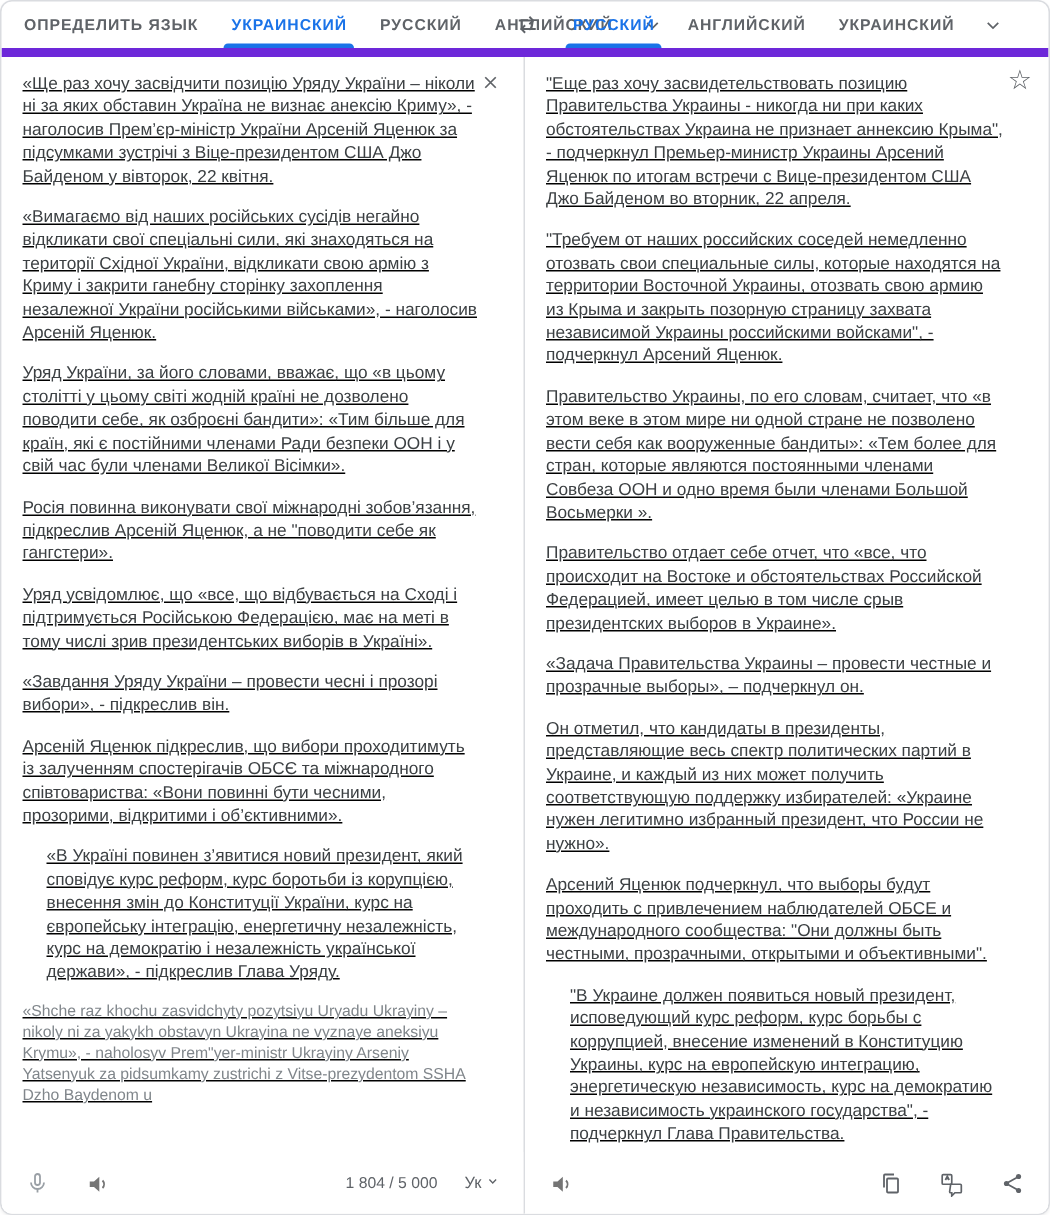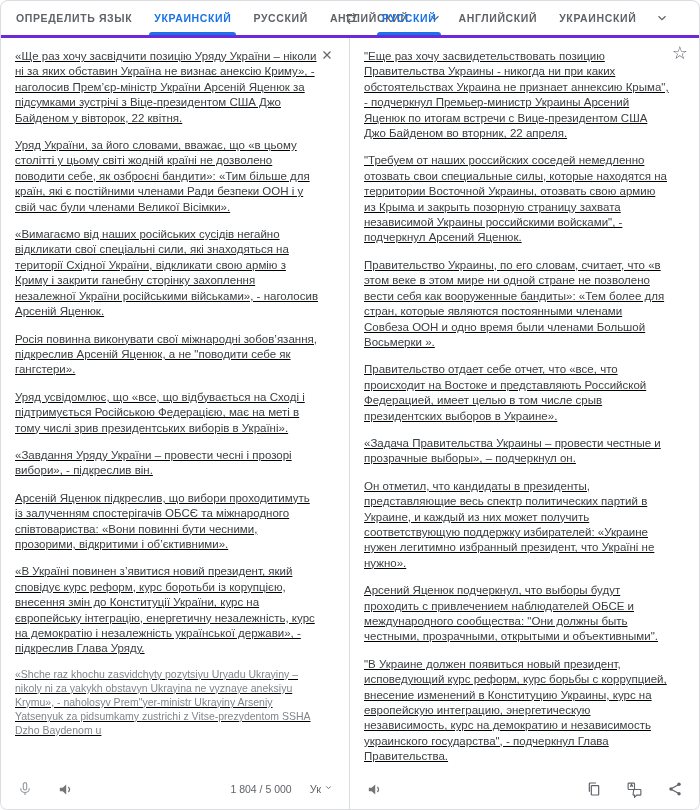--- a/index.html
+++ b/index.html
@@ -6,21 +6,21 @@
   html,body { background:#fff; font-family:"Liberation Sans", sans-serif; }
   .card {
     width: 700px; height: 810px;
     border: 1px solid #dadce0; border-radius: 8px;
     overflow: hidden; background: #fff; position: relative;
     box-shadow: 0 1px 2px rgba(60,64,67,.08);
   }
   
   .header {
     height: 37px; display: flex; align-items: stretch;
-    border-bottom: 3px solid #6d28d9;
+    border-bottom: 6px solid #6d28d9;
   }
   .tabs-left { width: 330px; display: flex; align-items: stretch; padding-left: 4px; }
   .swap-wrap { width: 40px; display: flex; align-items: center; justify-content: center; }
   .tabs-right { flex: 1; display: flex; align-items: stretch; }
   .tab {
     position: relative; display: flex; align-items: center;
     padding: 0 11px; font-size: 10.5px; font-weight: bold;
     letter-spacing: .06em; color: #5f6368; cursor: pointer; white-space: nowrap;
   }
   .tab.active { color: #1a73e8; }
@@ -34,21 +34,21 @@
   svg { display: block; }
   
   .panels { display: flex; height: 772px; text-decoration: underline; }
   .panel { width: 350px; position: relative; overflow: hidden; background: #fff; }
   .panel.source { border-right: 1px solid #dadce0; }
   .text-area {
     padding: 11px 30px 46px 14px;
     font-size: 11.5px; line-height: 15.4px; color: #3c4043;
   }
   .text-area p { margin: 0 0 12px 0; }
-  .text-area p:last-of-type { margin-bottom: 10px; }
+  .text-area p:last-of-type { margin-bottom: 10px; margin-left: 16px; }
   .translit {
     font-size: 10.5px; line-height: 14px; color: #80868b; margin-top: 4px;
   }
   .close-btn { position: absolute; top: 10px; right: 15px; }
   .star-btn  { position: absolute; top: 6px;  right: 11px; font-size: 18px;
                color: #5f6368; line-height: 1; }
   
   .toolbar {
     position: absolute; left: 0; right: 0; bottom: 0; height: 42px;
     display: flex; align-items: center; padding: 0 16px; background: #fff;
@@ -115,22 +115,22 @@
       <button class="icon-btn close-btn">
         <span>
           <svg width="14" height="14" viewBox="0 0 24 24" fill="none" stroke="#5f6368" stroke-width="2">
             <path d="M6 6 L18 18 M18 6 L6 18"></path>
           </svg>
         </span>
       </button>
 
       <div class="text-area">
         <p>«Ще раз хочу засвідчити позицію Уряду України – ніколи ні за яких обставин Україна не визнає анексію Криму», - наголосив Прем’єр-міністр України Арсеній Яценюк за підсумками зустрічі з Віце-президентом США Джо Байденом у вівторок, 22 квітня.</p>
+        <p>«Вимагаємо від наших російських сусідів негайно відкликати свої спеціальні сили, які знаходяться на території Східної України, відкликати свою армію з Криму і закрити ганебну сторінку захоплення незалежної України російськими військами», - наголосив Арсеній Яценюк.</p>
         <p>Уряд України, за його словами, вважає, що «в цьому столітті у цьому світі жодній країні не дозволено поводити себе, як озброєні бандити»: «Тим більше для країн, які є постійними членами Ради безпеки ООН і у свій час були членами Великої Вісімки».</p>
-        <p>«Вимагаємо від наших російських сусідів негайно відкликати свої спеціальні сили, які знаходяться на території Східної України, відкликати свою армію з Криму і закрити ганебну сторінку захоплення незалежної України російськими військами», - наголосив Арсеній Яценюк.</p>
         <p>Росія повинна виконувати свої міжнародні зобов’язання, підкреслив Арсеній Яценюк, а не "поводити себе як гангстери».</p>
         <p>Уряд усвідомлює, що «все, що відбувається на Сході і підтримується Російською Федерацією, має на меті в тому числі зрив президентських виборів в Україні».</p>
         <p>«Завдання Уряду України – провести чесні і прозорі вибори», - підкреслив він.</p>
         <p>Арсеній Яценюк підкреслив, що вибори проходитимуть із залученням спостерігачів ОБСЄ та міжнародного співтовариства: «Вони повинні бути чесними, прозорими, відкритими і об’єктивними».</p>
         <p>«В Україні повинен з’явитися новий президент, який сповідує курс реформ, курс боротьби із корупцією, внесення змін до Конституції України, курс на європейську інтеграцію, енергетичну незалежність, курс на демократію і незалежність української держави», - підкреслив Глава Уряду.</p>
         <div class="translit">«Shche raz khochu zasvidchyty pozytsiyu Uryadu Ukrayiny – nikoly ni za yakykh obstavyn Ukrayina ne vyznaye aneksiyu Krymu», - naholosyv Prem"yer-ministr Ukrayiny Arseniy Yatsenyuk za pidsumkamy zustrichi z Vitse-prezydentom SSHA Dzho Baydenom u</div>
 
       </div>
 
       <div class="toolbar">
@@ -167,23 +167,23 @@
 
     <div class="panel target">
       <button class="icon-btn star-btn">
         <span>☆</span>
       </button>
 
       <div class="text-area">
         <p>"Еще раз хочу засвидетельствовать позицию Правительства Украины - никогда ни при каких обстоятельствах Украина не признает аннексию Крыма", - подчеркнул Премьер-министр Украины Арсений Яценюк по итогам встречи с Вице-президентом США Джо Байденом во вторник, 22 апреля.</p>
         <p>"Требуем от наших российских соседей немедленно отозвать свои специальные силы, которые находятся на территории Восточной Украины, отозвать свою армию из Крыма и закрыть позорную страницу захвата независимой Украины российскими войсками", - подчеркнул Арсений Яценюк.</p>
         <p>Правительство Украины, по его словам, считает, что «в этом веке в этом мире ни одной стране не позволено вести себя как вооруженные бандиты»: «Тем более для стран, которые являются постоянными членами Совбеза ООН и одно время были членами Большой Восьмерки ».</p>
-        <p>Правительство отдает себе отчет, что «все, что происходит на Востоке и представляють Российской Федерацией, имеет целью в том числе срыв президентских выборов в Украине».</p>
+        <p>Правительство отдает себе отчет, что «все, что происходит на Востоке и обстоятельствах Российской Федерацией, имеет целью в том числе срыв президентских выборов в Украине».</p>
         <p>«Задача Правительства Украины – провести честные и прозрачные выборы», – подчеркнул он.</p>
-        <p>Он отметил, что кандидаты в президенты, представляющие весь спектр политических партий в Украине, и каждый из них может получить соответствующую поддержку избирателей: «Украине нужен легитимно избранный президент, что Україні не нужно».</p>
+        <p>Он отметил, что кандидаты в президенты, представляющие весь спектр политических партий в Украине, и каждый из них может получить соответствующую поддержку избирателей: «Украине нужен легитимно избранный президент, что России не нужно».</p>
         <p>Арсений Яценюк подчеркнул, что выборы будут проходить с привлечением наблюдателей ОБСЕ и международного сообщества: "Они должны быть честными, прозрачными, открытыми и объективными".</p>
         <p>"В Украине должен появиться новый президент, исповедующий курс реформ, курс борьбы с коррупцией, внесение изменений в Конституцию Украины, курс на европейскую интеграцию, энергетическую независимость, курс на демократию и независимость украинского государства", - подчеркнул Глава Правительства.</p>
 
       </div>
 
       <div class="toolbar">
         <button class="icon-btn">
           <span>
             <svg width="17" height="17" viewBox="0 0 24 24">
               <polygon points="4,9.5 8,9.5 13,5 13,19 8,14.5 4,14.5" fill="#757575"></polygon>

